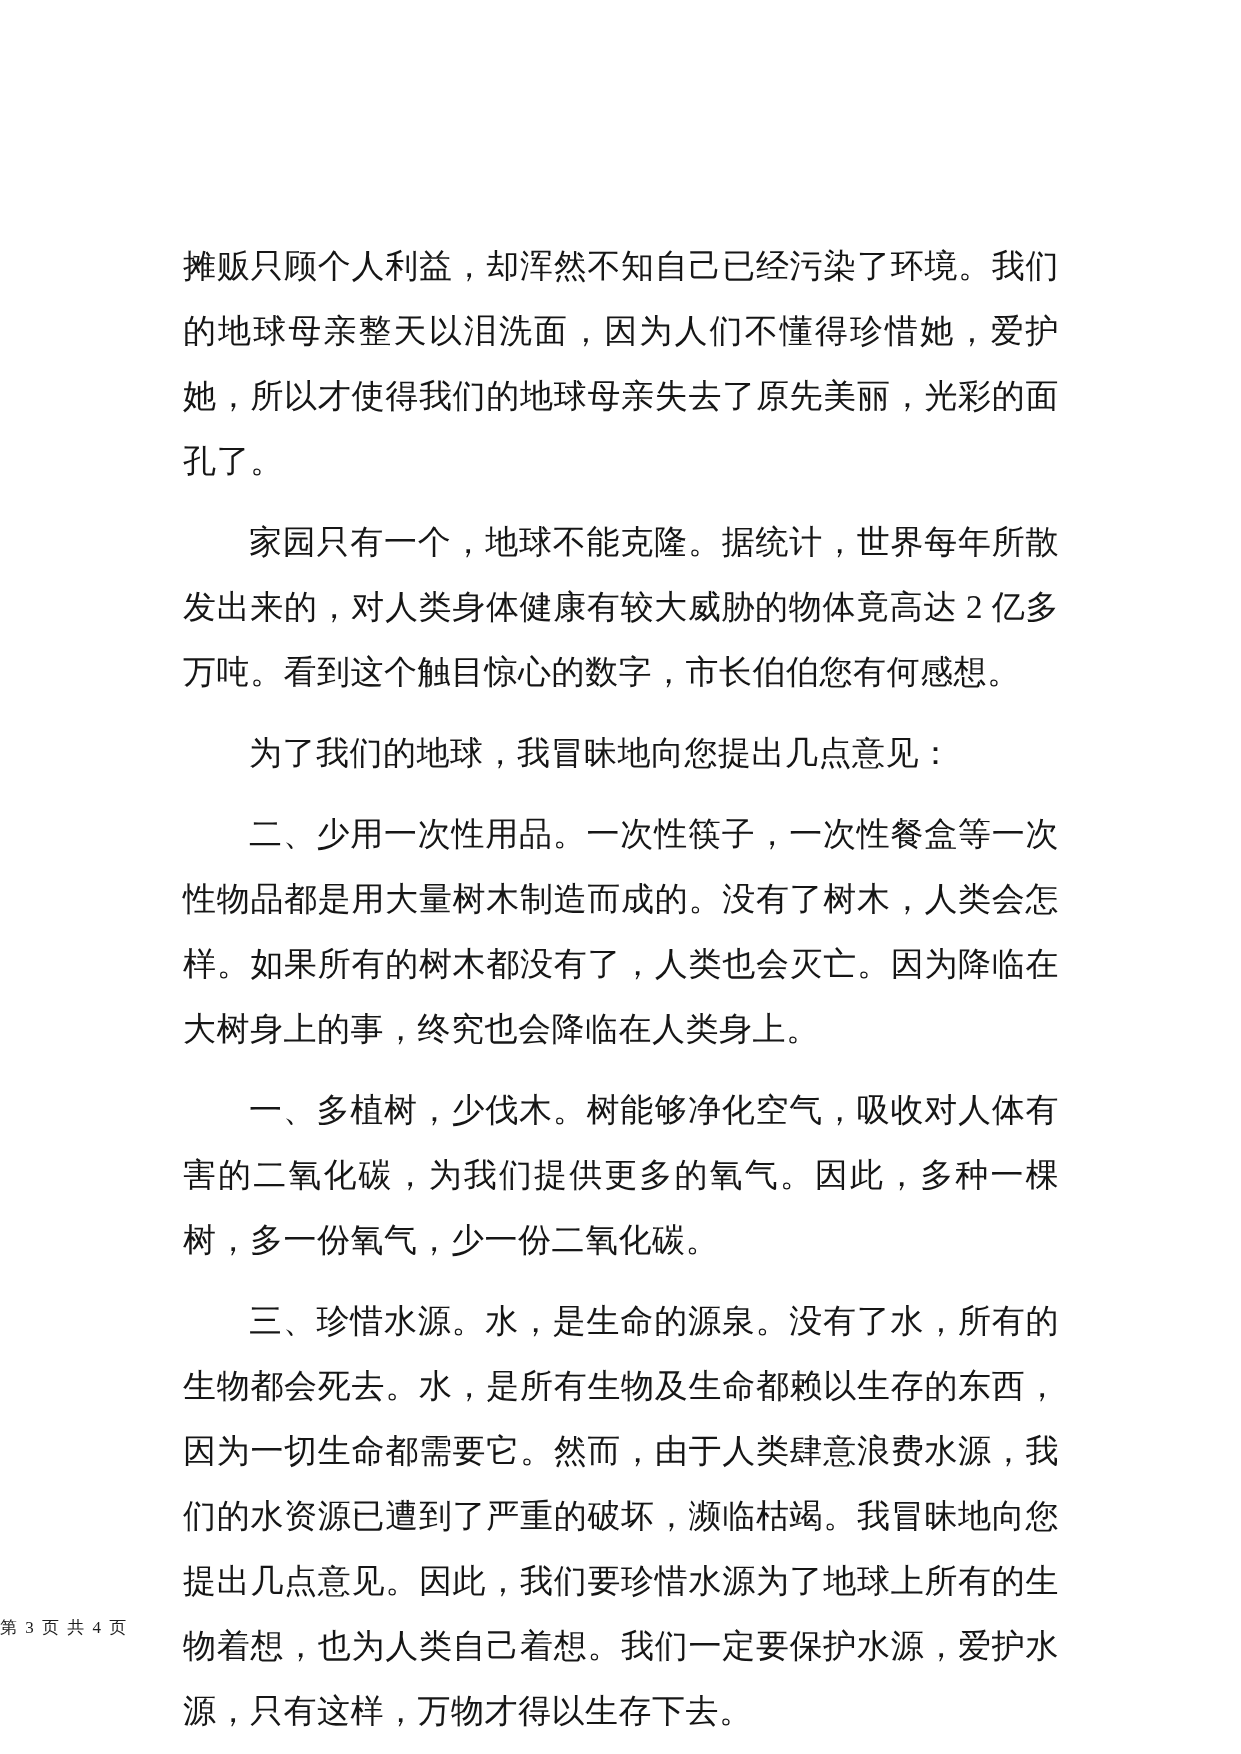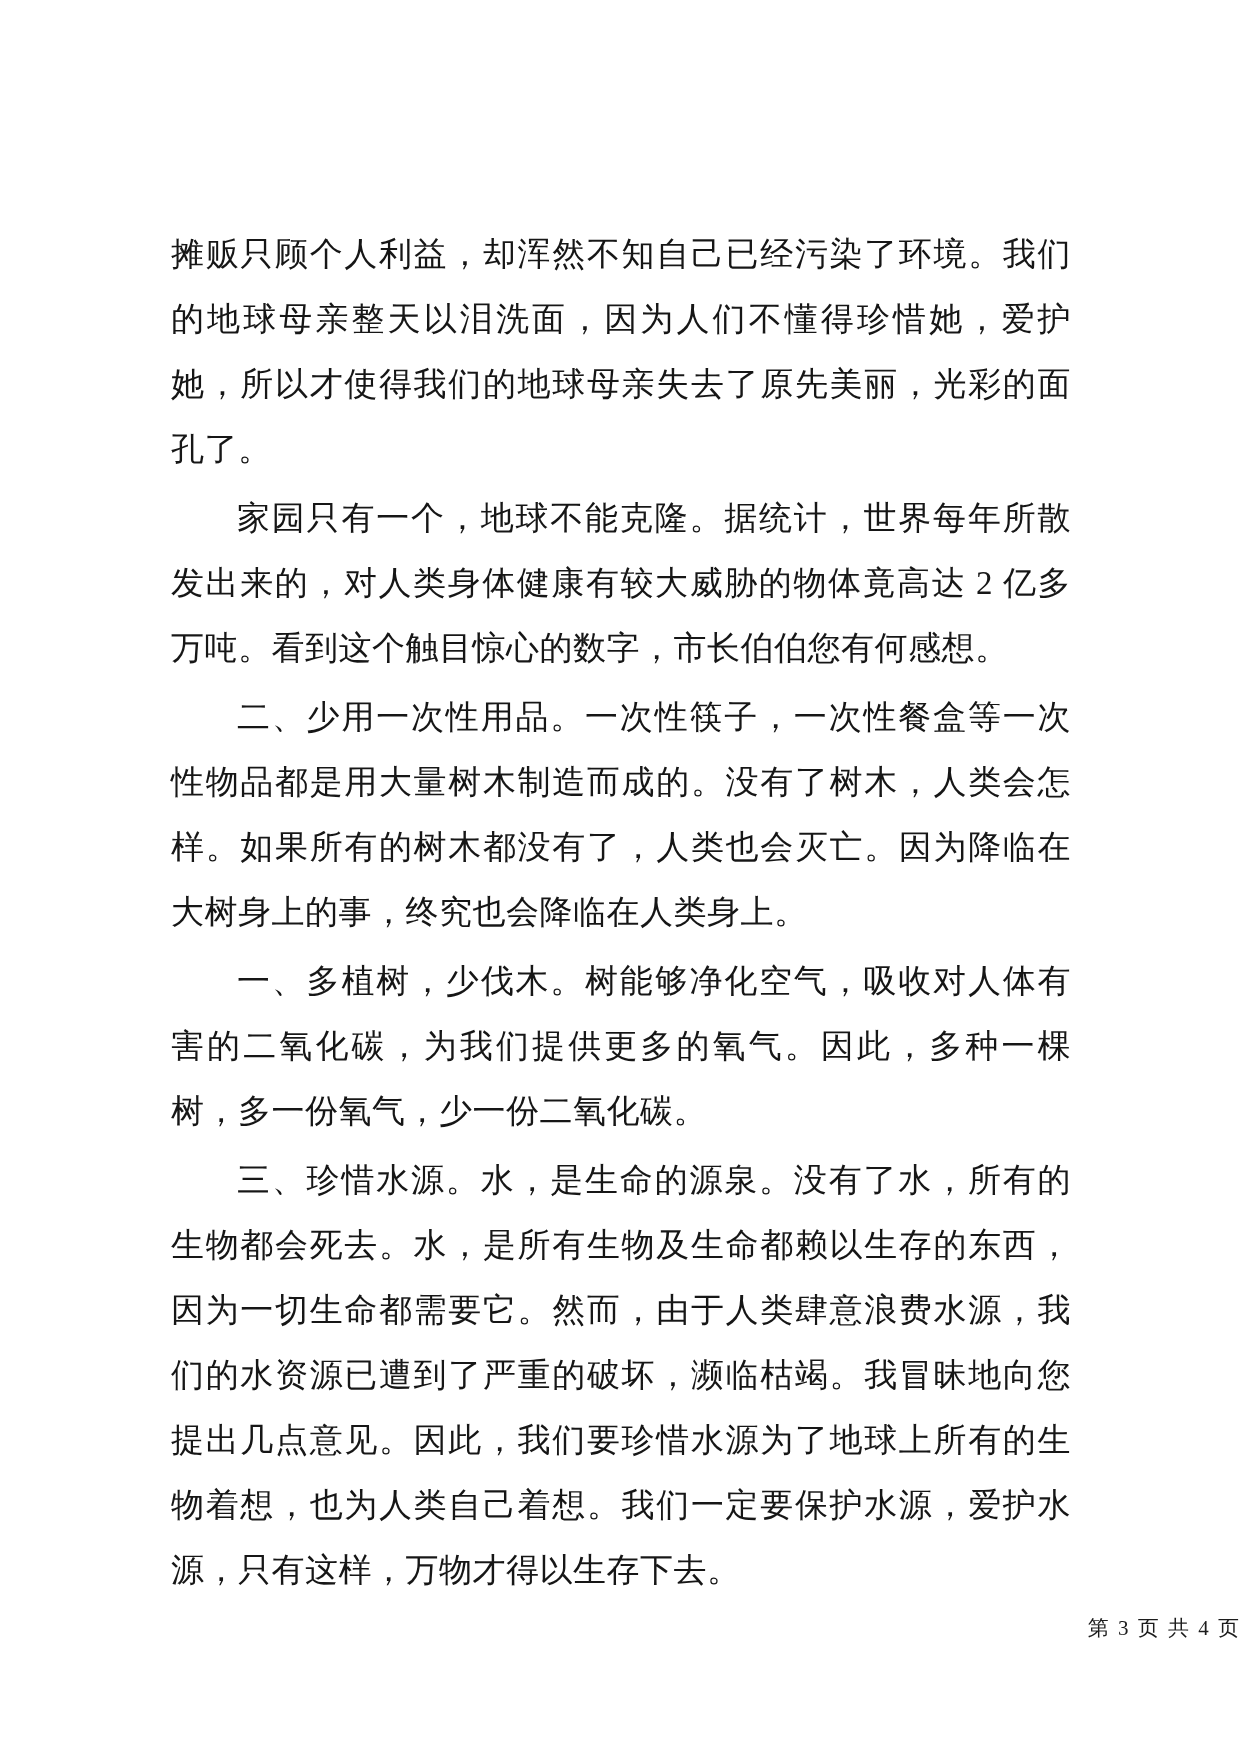--- a/index.html
+++ b/index.html
@@ -16,49 +16,50 @@
     font-family: "Liberation Serif", "DejaVu Serif", serif;
     color: #161616;
   }
   .content {
     position: absolute;
     top: 218px;
     left: 167px;
     width: 908px;
   }
   .content p {
-    margin: 4px;
+    margin: 16px;
     font-size: 33px;
     line-height: 65px;
     text-align: justify;
     text-justify: inter-ideograph;
     text-indent: 2em;
     letter-spacing: 0.5px;
     word-break: break-all;
   }
   .content p.no-indent {
     text-indent: 0;
   }
   .page-footer {
     position: absolute;
     top: 1608px;
     left: 0;
     width: 100%;
-    text-align: right;
-    font-size: 21px;
+    text-align: left;
+    font-size: 17px;
     line-height: 40px;
     color: #1c1c1c;
     letter-spacing: 2px;
   }
 </style>
 </head>
 <body>
 
 <div class="page">
   <div class="content">
     <p class="no-indent">摊贩只顾个人利益，却浑然不知自己已经污染了环境。我们的地球母亲整天以泪洗面，因为人们不懂得珍惜她，爱护她，所以才使得我们的地球母亲失去了原先美丽，光彩的面孔了。</p>
     <p>家园只有一个，地球不能克隆。据统计，世界每年所散发出来的，对人类身体健康有较大威胁的物体竟高达 2 亿多万吨。看到这个触目惊心的数字，市长伯伯您有何感想。</p>
+    <p>为了我们的地球，我冒昧地向您提出几点意见：</p>
     <p>二、少用一次性用品。一次性筷子，一次性餐盒等一次性物品都是用大量树木制造而成的。没有了树木，人类会怎样。如果所有的树木都没有了，人类也会灭亡。因为降临在大树身上的事，终究也会降临在人类身上。</p>
     <p>一、多植树，少伐木。树能够净化空气，吸收对人体有害的二氧化碳，为我们提供更多的氧气。因此，多种一棵树，多一份氧气，少一份二氧化碳。</p>
     <p>三、珍惜水源。水，是生命的源泉。没有了水，所有的生物都会死去。水，是所有生物及生命都赖以生存的东西，因为一切生命都需要它。然而，由于人类肆意浪费水源，我们的水资源已遭到了严重的破坏，濒临枯竭。我冒昧地向您提出几点意见。因此，我们要珍惜水源为了地球上所有的生物着想，也为人类自己着想。我们一定要保护水源，爱护水源，只有这样，万物才得以生存下去。</p>
   </div>
   <div class="page-footer">第 3 页 共 4 页</div>
 </div>
 
 </body></html>

